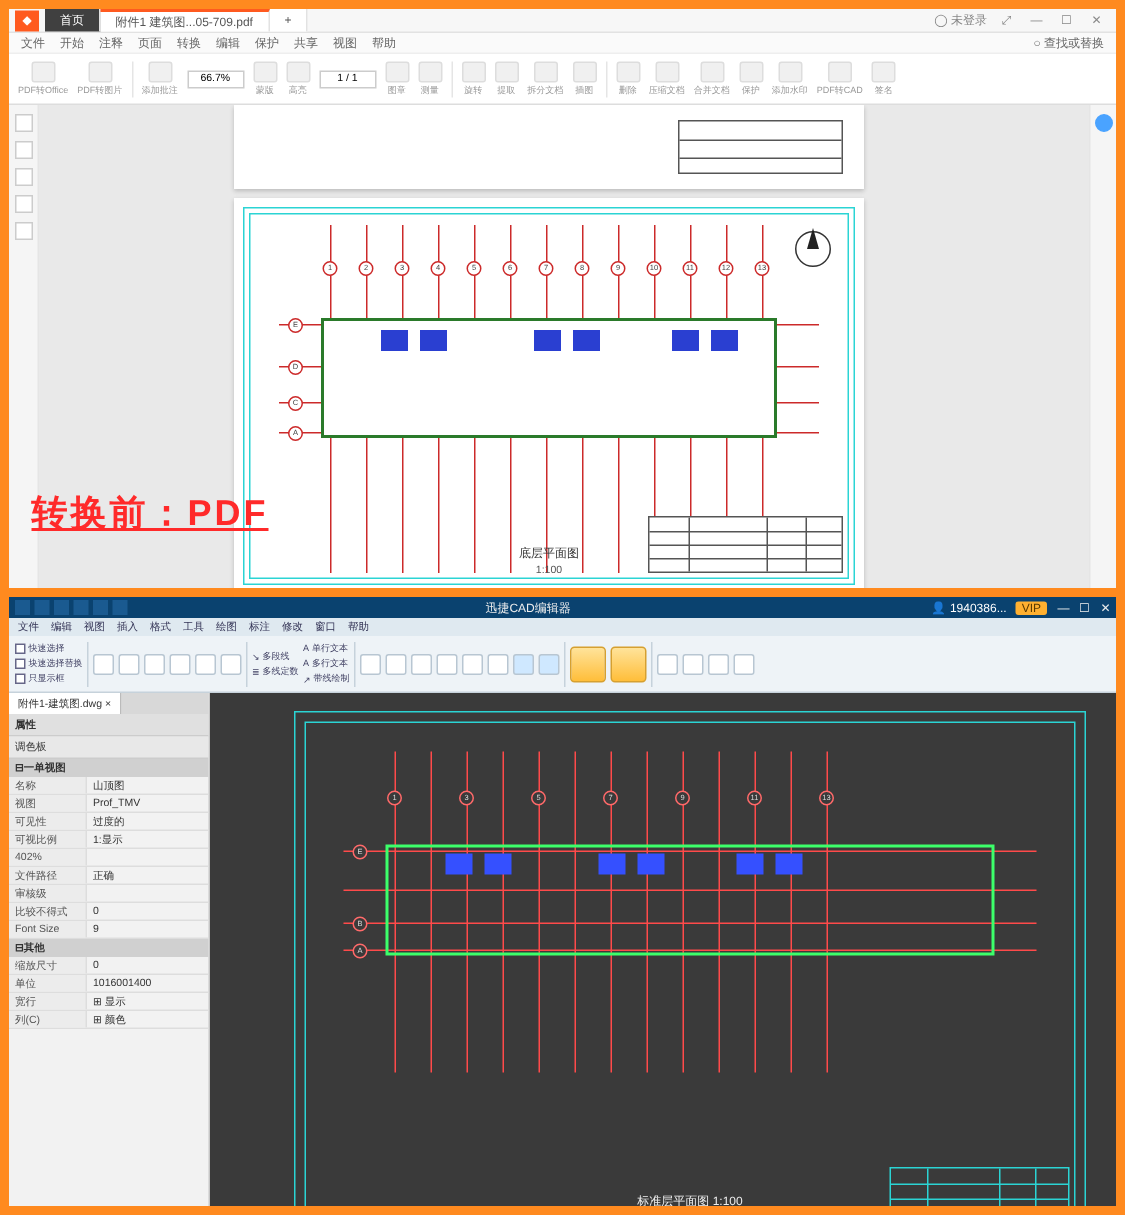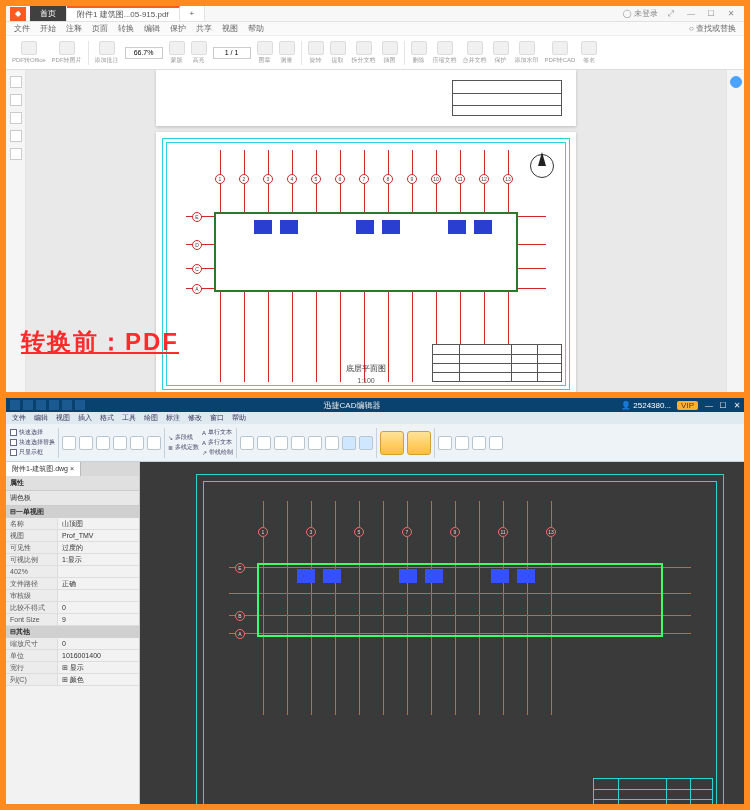--- a/index.html
+++ b/index.html
@@ -260,21 +260,21 @@
 </style>
 </head>
 <body>
 
 <div class="half top-half">
 
   <div class="pdf-titlebar">
     <div class="logo">◆</div>
     <div class="pdf-tabs">
       <div class="pdf-tab home">首页</div>
-      <div class="pdf-tab active">附件1 建筑图...05-915.pdf</div>
+      <div class="pdf-tab active">附件1 建筑图...05-709.pdf</div>
       <div class="pdf-tab">+</div>
     </div>
     <div class="right">
       <span>◯ 未登录</span>
       <span class="winbtn">⤢</span>
       <span class="winbtn">—</span>
       <span class="winbtn">☐</span>
       <span class="winbtn">✕</span>
     </div>
   </div>
@@ -469,21 +469,21 @@
   <div class="cad-titlebar">
     <div class="qat">
       <div class="q"></div>
       <div class="q"></div>
       <div class="q"></div>
       <div class="q"></div>
       <div class="q"></div>
       <div class="q"></div>
     </div>
     <div class="ttl">迅捷CAD编辑器</div>
-    <div class="user">👤 <span>2524380...</span></div>
+    <div class="user">👤 <span>1940386...</span></div>
     <div class="vip">VIP</div>
     <span class="winbtn">—</span>
     <span class="winbtn">☐</span>
     <span class="winbtn">✕</span>
   </div>
 
   <div class="cad-menubar">
     <span>文件</span>
     <span>编辑</span>
     <span>视图</span>
@@ -649,20 +649,21 @@
           <div class="grid-bubble" style="left:77px; top:4px">3</div>
           <div class="grid-bubble" style="left:125px; top:4px">5</div>
           <div class="grid-bubble" style="left:173px; top:4px">7</div>
           <div class="grid-bubble" style="left:221px; top:4px">9</div>
           <div class="grid-bubble" style="left:269px; top:4px">11</div>
           <div class="grid-bubble" style="left:317px; top:4px">13</div>
           <div class="grid-bubble" style="left:6px; top:40px">E</div>
           <div class="grid-bubble" style="left:6px; top:88px">B</div>
           <div class="grid-bubble" style="left:6px; top:106px">A</div>
         </div>
+        <div class="cad-plan-title">标准层平面图 1:100</div>
         <div class="cad-titleblock">
           <div class="row r1"></div>
             <div class="row r2"></div>
             <div class="row r3"></div>
           <div class="col c1"></div>
             <div class="col c2"></div>
             <div class="col c3"></div>
         </div>
       </div>
       <div class="ucs">

